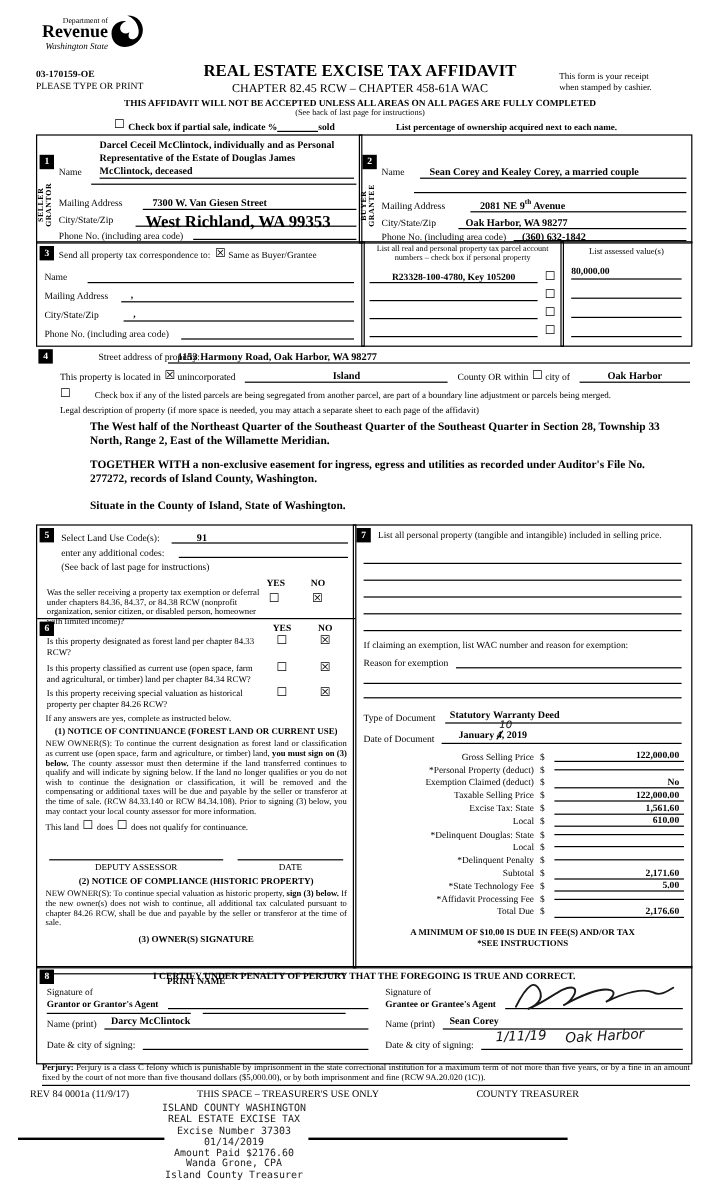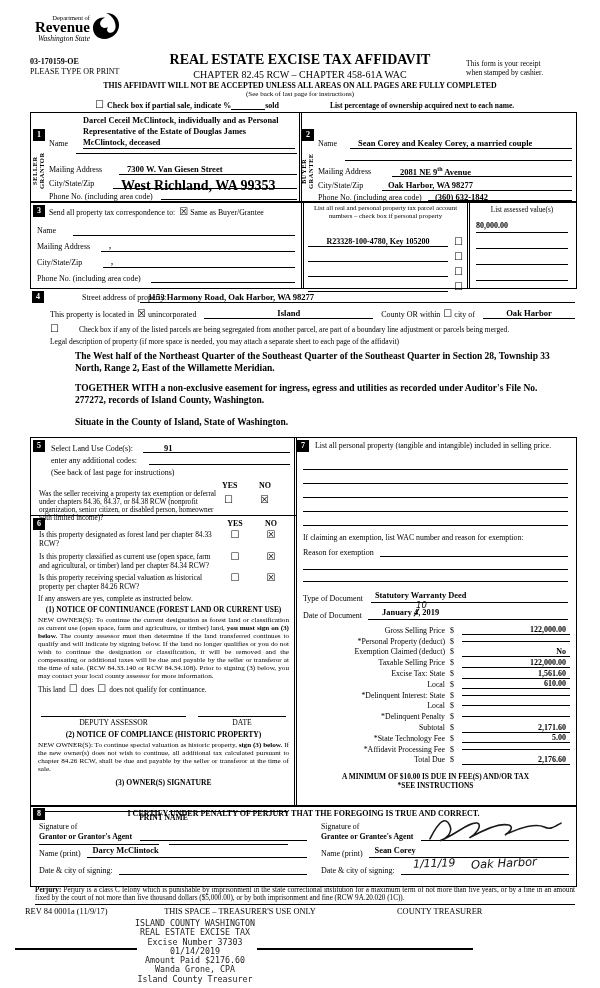--- a/index.html
+++ b/index.html
@@ -134,21 +134,21 @@
     <div class="abs ul" style="left:72px;top:65px;right:8px;"></div>
     <div class="abs" style="left:6px;top:72px;">Phone No. (including area code)</div>
     <div class="abs ul" style="left:120px;top:80px;right:8px;"></div>
   </div>
 
   <div class="box" style="left:301px;top:201px;width:167px;height:86px;">
     <div class="ctr" style="font-size:6.8px;line-height:7.6px;padding:2px 4px 0 4px;">
       <div>List all real and personal property tax parcel account</div>
       <div>numbers – check box if personal property</div>
     </div>
-    <div class="fl" style="padding:0 6px;height:28px;">
+    <div class="fl" style="padding:0 6px;height:17px;">
       <span class="ul b ctr" style="flex:1;font-size:8px;">R23328-100-4780, Key 105200</span>
       <span class="cbx" style="margin-left:6px;">☐</span>
     </div>
     <div class="fl" style="padding:0 6px;height:15px;">
       <span class="ul" style="flex:1;"></span>
       <span class="cbx" style="margin-left:6px;">☐</span>
     </div>
     <div class="fl" style="padding:0 6px;height:15px;">
       <span class="ul" style="flex:1;"></span>
       <span class="cbx" style="margin-left:6px;">☐</span>
@@ -319,21 +319,21 @@
           <span class="mlabel">Excise Tax:  State</span>
           <span class="mdollar">$</span>
           <span class="mline">1,561.60</span>
         </div>
       <div class="mrow">
           <span class="mlabel">Local</span>
           <span class="mdollar">$</span>
           <span class="mline">610.00</span>
         </div>
       <div class="mrow">
-          <span class="mlabel">*Delinquent Interest:  State</span>
+          <span class="mlabel">*Delinquent Douglas:  State</span>
           <span class="mdollar">$</span>
           <span class="mline"></span>
         </div>
       <div class="mrow">
           <span class="mlabel">Local</span>
           <span class="mdollar">$</span>
           <span class="mline"></span>
         </div>
       <div class="mrow">
           <span class="mlabel">*Delinquent Penalty</span>

